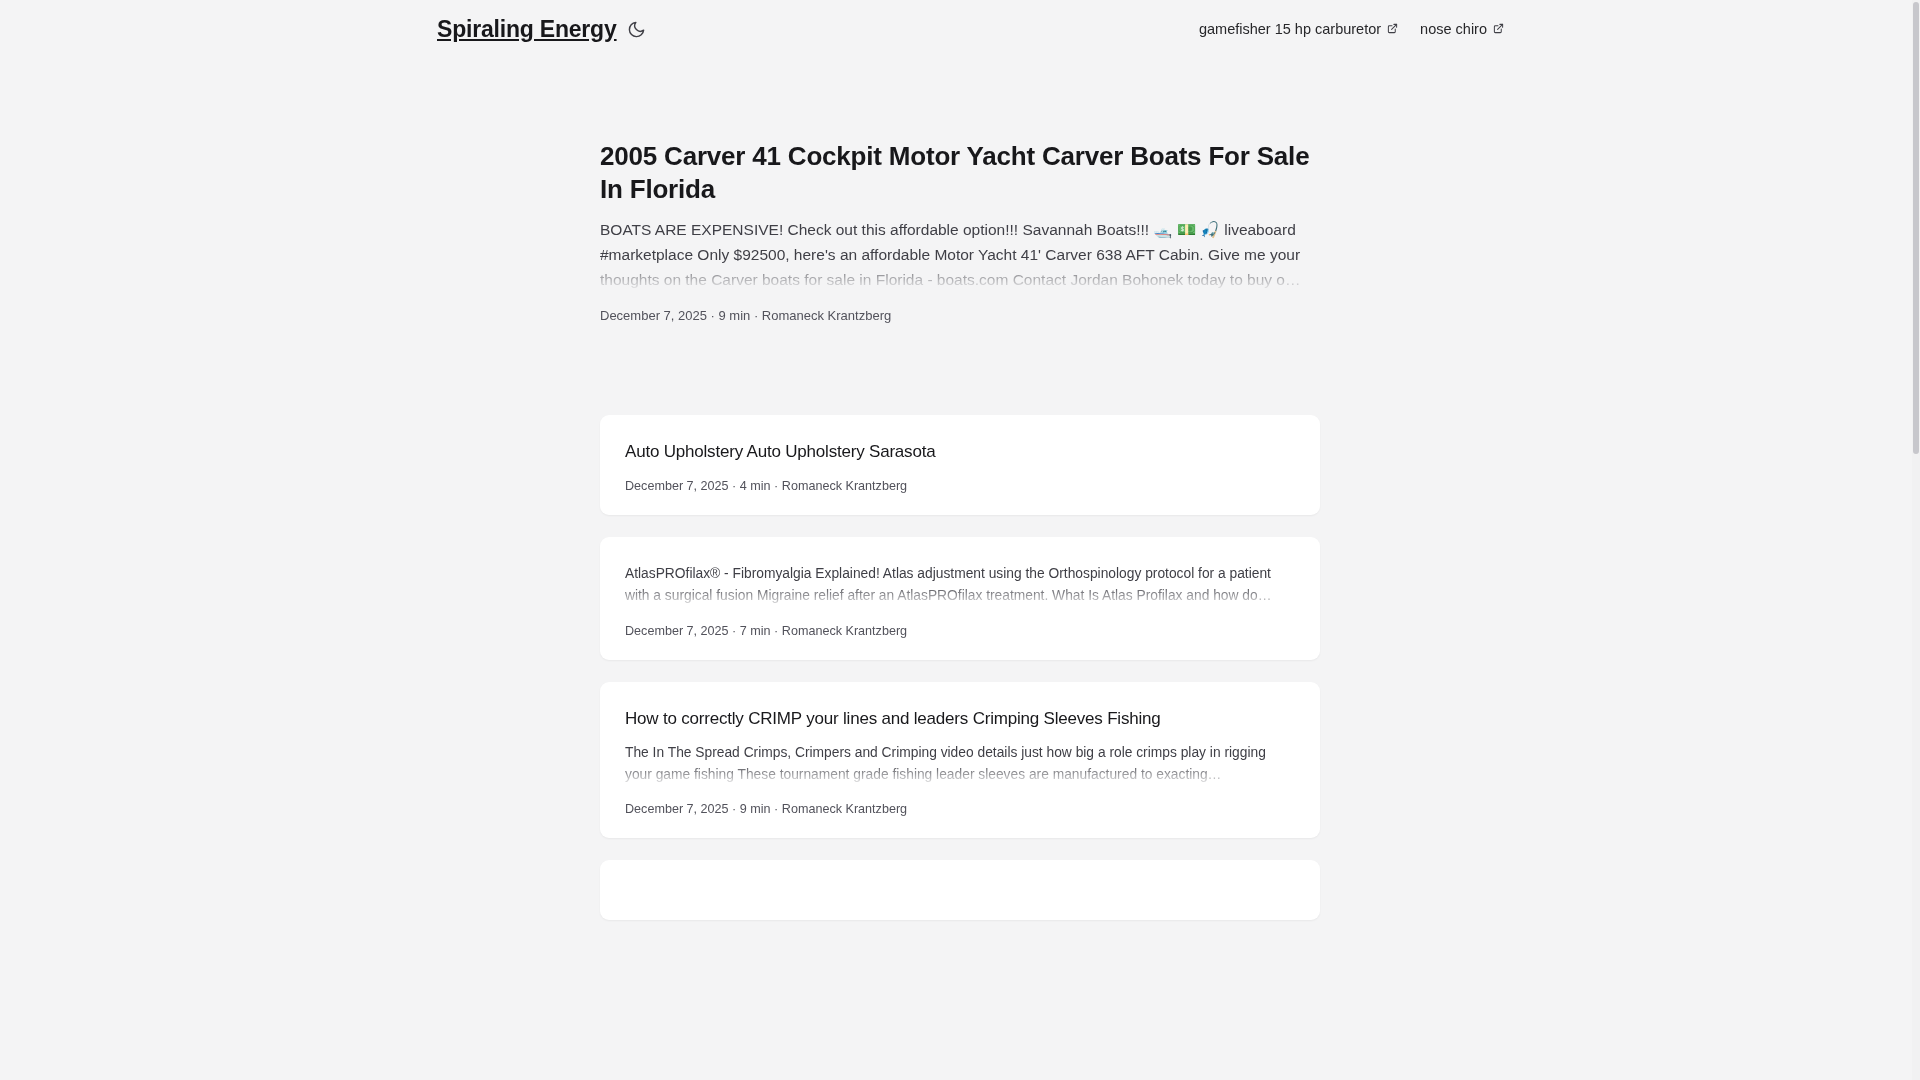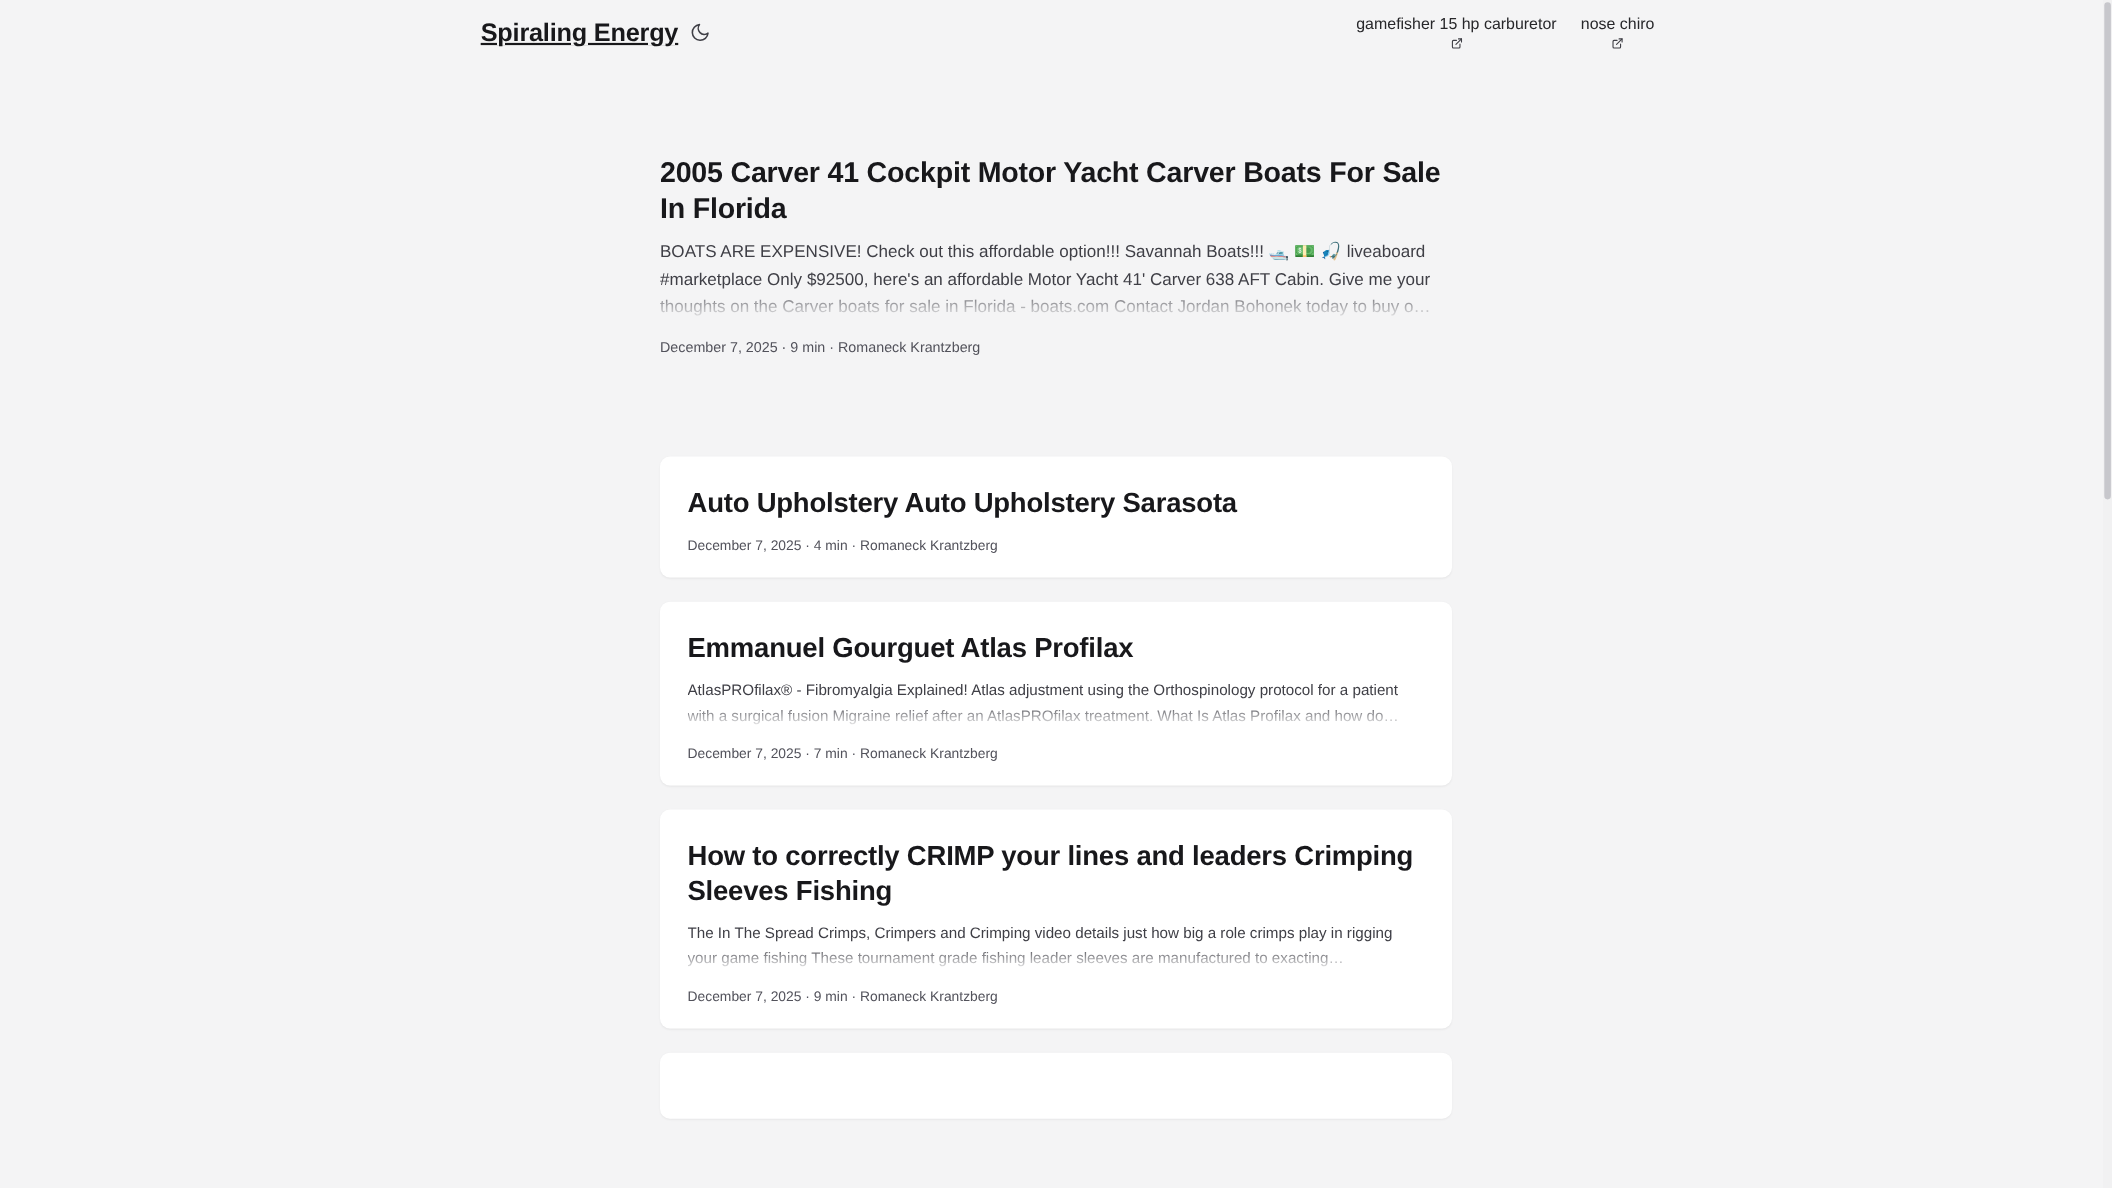--- a/index.html
+++ b/index.html
@@ -63,21 +63,20 @@
   }
   .nav-link {
     display: inline-flex;
     align-items: center;
     gap: 6px;
     font-size: 14.5px;
     color: #27272a;
     text-decoration: none;
     white-space: nowrap;
     cursor: pointer;
-    flex-direction: column;
   }
   .ext-icon {
     display: inline-flex;
     width: 11px;
     height: 11px;
     color: #3f3f46;
     margin-top: -2px;
   }
 
   
@@ -131,22 +130,22 @@
     gap: 22px;
     padding-bottom: 40px;
   }
   .card {
     background: #ffffff;
     border-radius: 9px;
     padding: 26px 25px 22px 25px;
     box-shadow: 0 1px 2px rgba(24,24,27,0.05);
   }
   .card-title {
-    font-size: 25px;
-    font-weight: bold;
+    font-size: 17px;
+    font-weight: normal;
     color: #18181b;
     margin: 0 0 12px 0;
     line-height: 1.28;
     letter-spacing: -0.2px;
   }
   .card-summary {
     font-size: 13.8px;
     line-height: 1.62;
     color: #3f3f46;
     margin: 0;
@@ -231,21 +230,20 @@
     </article>
 
     <div class="cards">
 
       <article class="card">
         <h2 class="card-title">Auto Upholstery Auto Upholstery Sarasota</h2>
         <div class="card-meta">December 7, 2025 · 4 min · Romaneck Krantzberg</div>
       </article>
 
       <article class="card">
-        <h2 class="card-title">Emmanuel Gourguet Atlas Profilax</h2>
         <p class="card-summary">AtlasPROfilax® - Fibromyalgia Explained! Atlas adjustment using the Orthospinology protocol for a patient with a surgical fusion Migraine relief after an AtlasPROfilax treatment. What Is Atlas Profilax and how do…</p>
         <div class="card-meta">December 7, 2025 · 7 min · Romaneck Krantzberg</div>
       </article>
 
       <article class="card">
         <h2 class="card-title">How to correctly CRIMP your lines and leaders Crimping Sleeves Fishing</h2>
         <p class="card-summary">The In The Spread Crimps, Crimpers and Crimping video details just how big a role crimps play in rigging your game fishing These tournament grade fishing leader sleeves are manufactured to exacting…</p>
         <div class="card-meta">December 7, 2025 · 9 min · Romaneck Krantzberg</div>
       </article>
 

